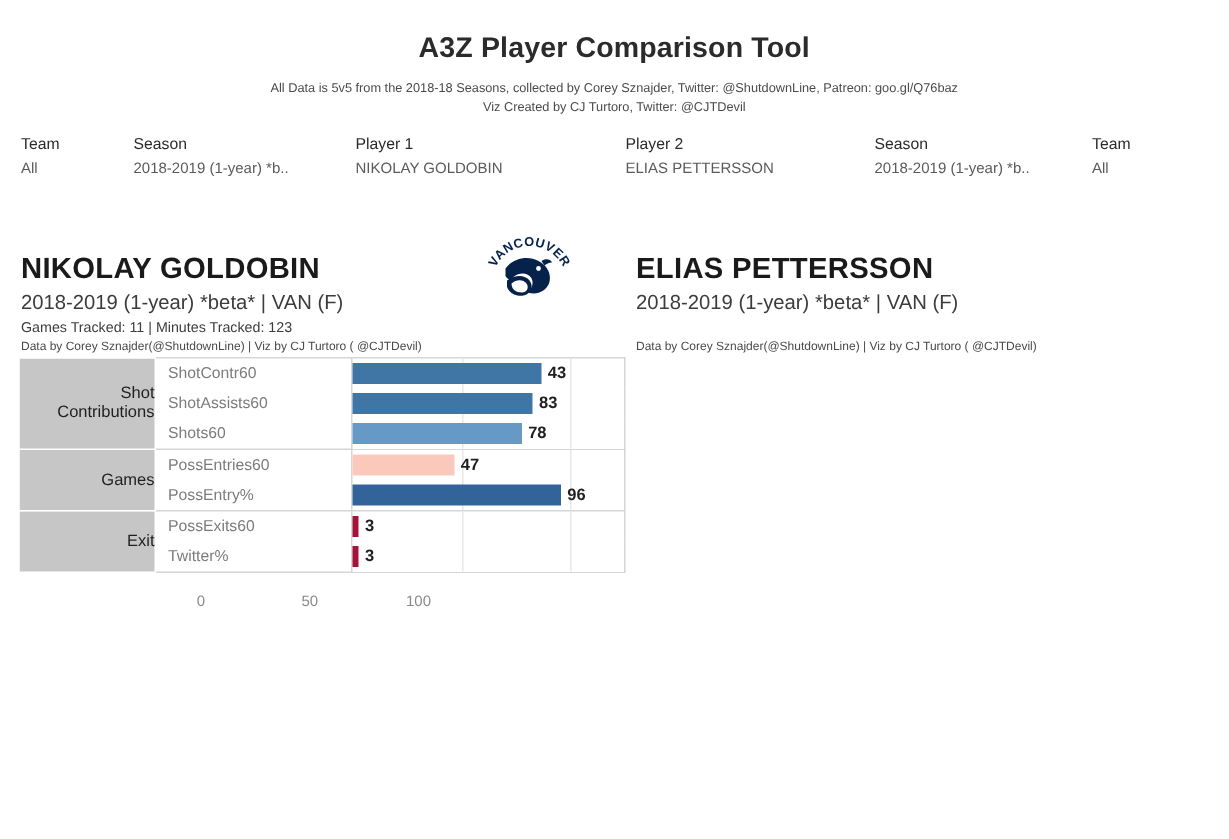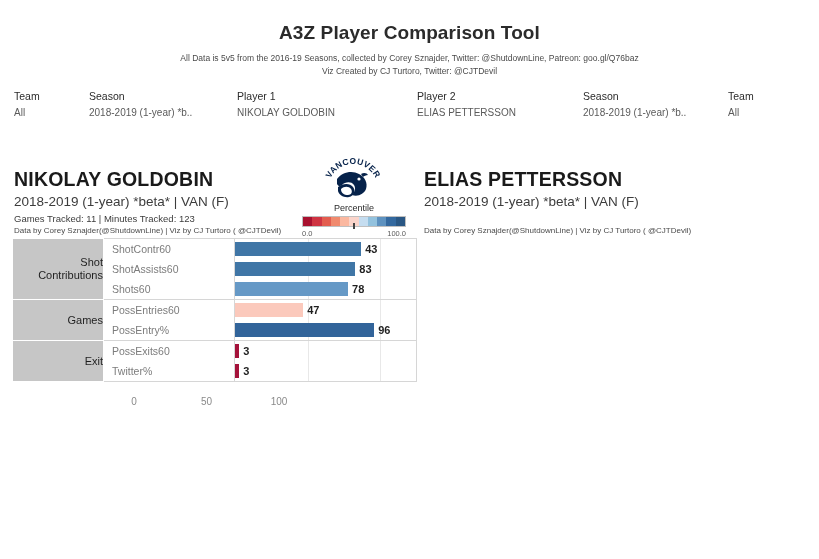--- a/index.html
+++ b/index.html
@@ -247,21 +247,21 @@
     color: #8a8a8a;
     transform: translateX(-50%);
     top: 0;
   }
 </style>
 </head>
 <body>
 
 <div class="title-block">
   <div class="main-title">A3Z Player Comparison Tool</div>
-  <div class="subtitle-1">All Data is 5v5 from the 2016-19 Seasons, collected by Corey Sznajder, Twitter: @ShutdownLine, Patreon: goo.gl/Q76baz</div>
+  <div class="subtitle-1">All Data is 5v5 from the 2018-18 Seasons, collected by Corey Sznajder, Twitter: @ShutdownLine, Patreon: goo.gl/Q76baz</div>
   <div class="subtitle-2">Viz Created by CJ Turtoro, Twitter: @CJTDevil</div>
 </div>
 
 <div class="filter-bar" id="filter-bar">
     <div class="filter" style="left: 14px;">
       <div class="filter-label">Team</div>
       <div class="filter-value">All</div>
     </div>
     <div class="filter" style="left: 89px;">
       <div class="filter-label">Season</div>
@@ -300,41 +300,20 @@
       </text>
       <g transform="translate(31,33)">
         <path d="M -16,-6 C -11,-13 -1,-15 6,-11 C 12,-8 15,-2 13,4 C 11,9 5,12 -1,10 C 2,7 3,3 1,0 C -2,-4 -8,-3 -11,0 C -13,2 -15,1 -16,-1 Z" fill="#06224a"></path>
         <path d="M -15,2 C -10,-2 -3,-2 0,2 C 3,6 1,11 -4,12 C -9,13 -14,10 -15,6 Z" fill="#06224a"></path>
         <path d="M -12,4 C -9,1 -4,1 -2,4 C 0,7 -2,10 -5,10 C -9,10 -12,8 -12,4 Z" fill="#ffffff"></path>
         <circle cx="6" cy="-6" r="1.6" fill="#ffffff"></circle>
         <path d="M 8,-11 C 11,-13 14,-12 15,-10 C 13,-10 11,-9 10,-8 Z" fill="#06224a"></path>
       </g>
     </svg>
   </div>
-  <div class="legend">
-    <div class="legend-title">Percentile</div>
-    <div class="legend-bar">
-        <div class="legend-bin" style="background: rgb(168, 17, 47);"></div>
-        <div class="legend-bin" style="background: rgb(207, 52, 66);"></div>
-        <div class="legend-bin" style="background: rgb(227, 93, 79);"></div>
-        <div class="legend-bin" style="background: rgb(240, 138, 110);"></div>
-        <div class="legend-bin" style="background: rgb(251, 184, 160);"></div>
-        <div class="legend-bin" style="background: rgb(251, 213, 203);"></div>
-        <div class="legend-bin" style="background: rgb(197, 221, 240);"></div>
-        <div class="legend-bin" style="background: rgb(147, 194, 222);"></div>
-        <div class="legend-bin" style="background: rgb(94, 146, 192);"></div>
-        <div class="legend-bin" style="background: rgb(52, 105, 159);"></div>
-        <div class="legend-bin" style="background: rgb(42, 87, 132);"></div>
-        <div class="legend-tick" style="left: 50%;"></div>
-      </div>
-    <div class="legend-axis">
-      <span>0.0</span>
-      <span>100.0</span>
-    </div>
-  </div>
   <table class="chart-table">
       <tbody>
         <tr class="grp-first">
           <td class="cat-cell" rowspan="3">Shot<br>Contributions</td>
           <td class="metric-cell">ShotContr60</td>
           <td class="bar-cell">
             <div class="bar-track">
               <div class="gridline" style="left: 72.5px;"></div>
               <div class="gridline" style="left: 145px;"></div>
               <div class="bar" style="width: 126.15px; background: rgb(64, 118, 166);"></div>

